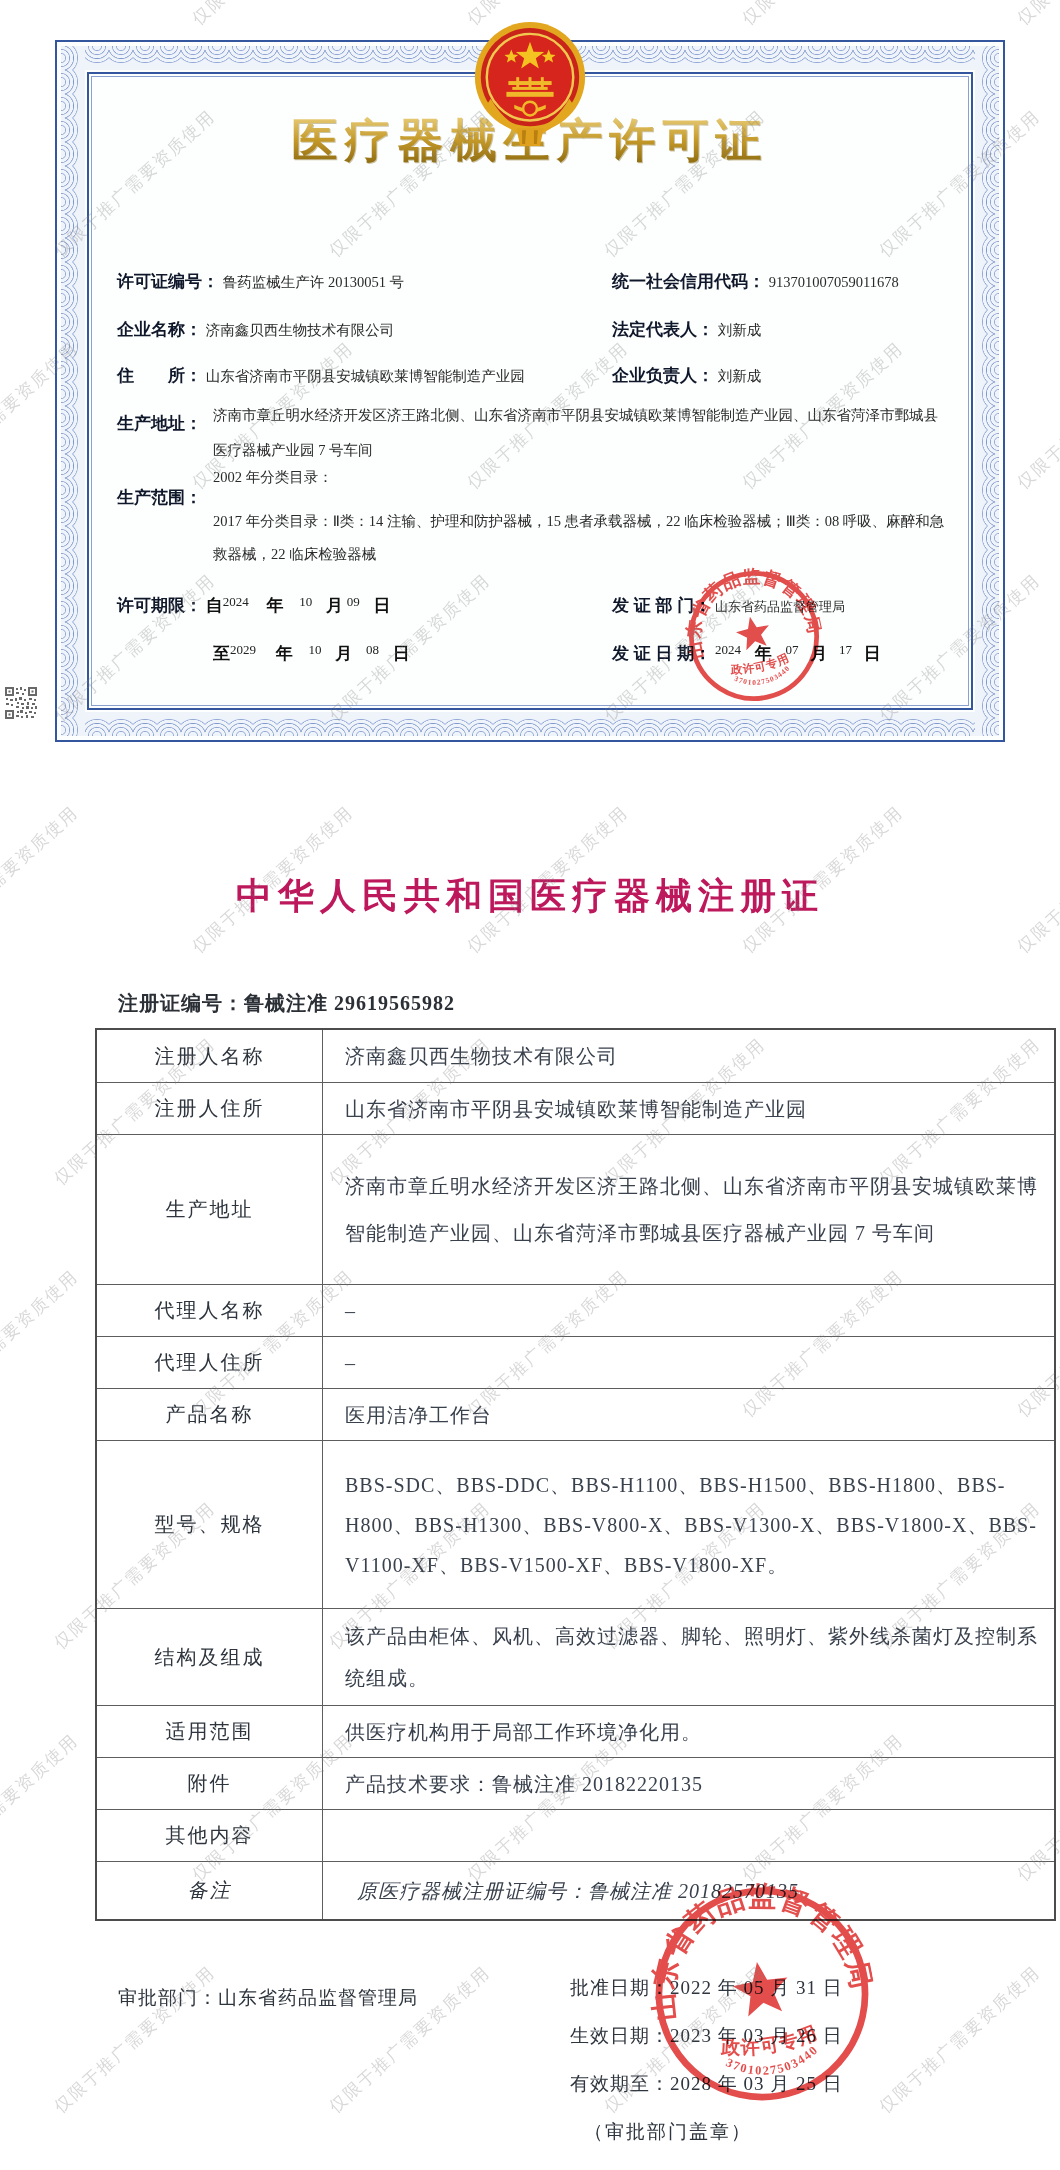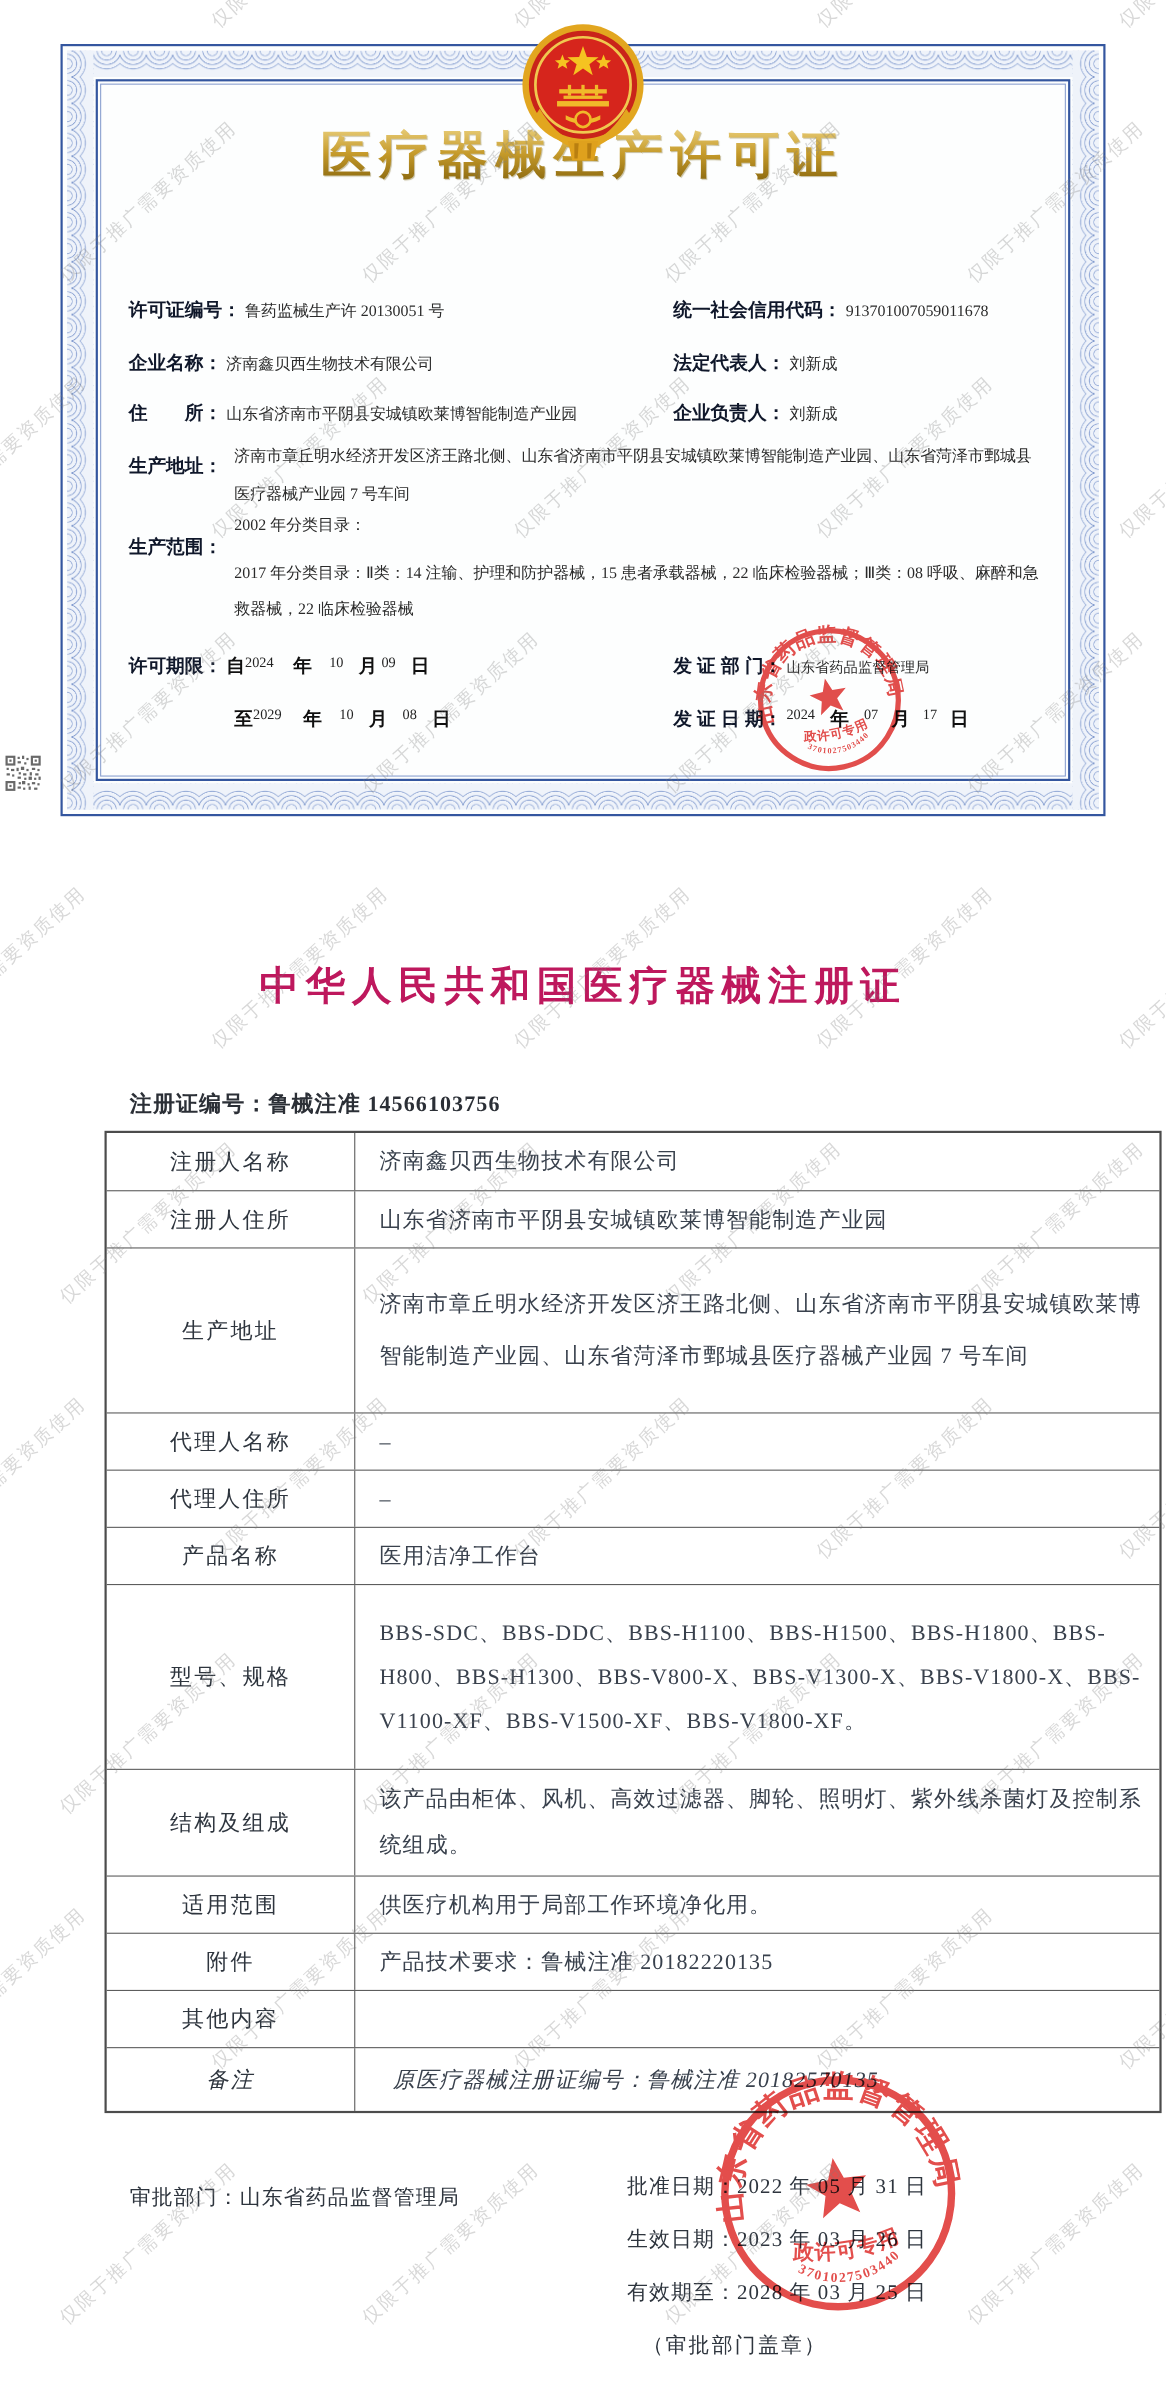--- a/index.html
+++ b/index.html
@@ -295,21 +295,21 @@
     </text>
     <path id="sealCodeA" d="M 40 138 A 70 70 0 0 0 160 138" fill="none"></path>
     <text class="seal-text" fill="#e03a38" font-size="11" letter-spacing="1.5">
       <textPath href="#sealCodeA" startOffset="50%" text-anchor="middle">3701027503440</textPath>
     </text>
   </svg>
 
   <div class="reg-title">中华人民共和国医疗器械注册证</div>
 
   <div class="reg-no-line">
-    <span>注册证编号：</span><span>鲁械注准 14566103756</span>
+    <span>注册证编号：</span><span>鲁械注准 29619565982</span>
   </div>
 
   <div class="reg-table">
     <div class="reg-row">
       <div class="reg-label">注册人名称</div>
       <div class="reg-value">济南鑫贝西生物技术有限公司</div>
     </div>
     <div class="reg-row">
       <div class="reg-label">注册人住所</div>
       <div class="reg-value">山东省济南市平阴县安城镇欧莱博智能制造产业园</div>

